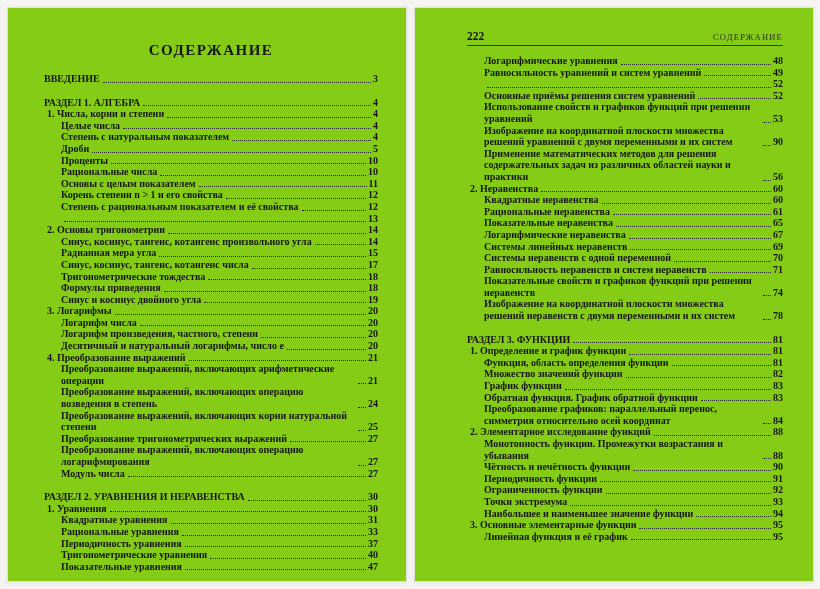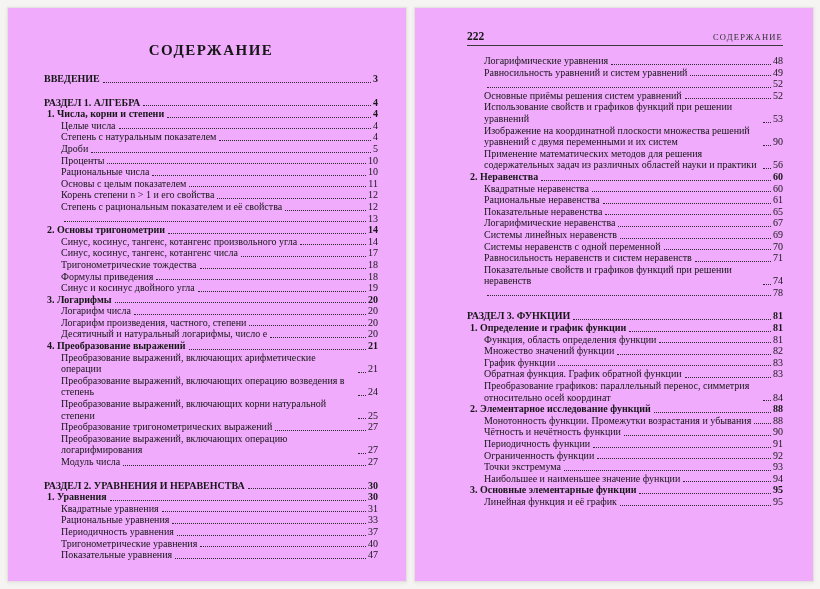--- a/index.html
+++ b/index.html
@@ -10,21 +10,21 @@
   }
   .spread {
     position: relative;
     width: 820px;
     height: 589px;
   }
   .page {
     position: absolute;
     top: 7px;
     height: 575px;
-    background: #f0abfc;
+    background: #84cc16;
     border: 1px solid #e4e2df;
     box-shadow: 0 1px 4px rgba(0,0,0,0.07);
     box-sizing: border-box;
     color: #161616;
   }
   .left-page {
     left: 7px;
     width: 400px;
     padding: 26px 28px 18px 36px;
   }
@@ -60,21 +60,21 @@
   .entries { }
   .entry {
     display: flex;
     align-items: flex-end;
     line-height: 11.6px;
     font-size: 10px;
   }
   .entry.level-0 { margin-top: 12px; }
   .entries .entry:first-child { margin-top: 0; }
   .entry.level-1 { padding-left: 3px; }
-  .entry.level-2 { padding-left: 17px; }
+  .entry.level-2 { padding-left: 17px; font-weight: bold; }
   .entry.bold { font-weight: bold; }
   .entry-text { }
   .dots {
     flex: 1 1 auto;
     min-width: 8px;
     margin: 0 2px 2px 3px;
     border-bottom: 1px dotted #2b2b2b;
   }
   .entry-page { white-space: nowrap; }
 </style>
@@ -149,20 +149,25 @@
           <span class="entry-text">2. Основы тригонометрии</span>
           <span class="dots"></span>
           <span class="entry-page">14</span>
         </div>
         <div class="entry level-2">
           <span class="entry-text">Синус, косинус, тангенс, котангенс произвольного угла</span>
           <span class="dots"></span>
           <span class="entry-page">14</span>
         </div>
         <div class="entry level-2">
+          <span class="entry-text">Радианная мера угла</span>
+          <span class="dots"></span>
+          <span class="entry-page">15</span>
+        </div>
+        <div class="entry level-2">
           <span class="entry-text">Синус, косинус, тангенс, котангенс числа</span>
           <span class="dots"></span>
           <span class="entry-page">17</span>
         </div>
         <div class="entry level-2">
           <span class="entry-text">Тригонометрические тождества</span>
           <span class="dots"></span>
           <span class="entry-page">18</span>
         </div>
         <div class="entry level-2">
@@ -347,20 +352,21 @@
           <span class="entry-text">Равносильность неравенств и систем неравенств</span>
           <span class="dots"></span>
           <span class="entry-page">71</span>
         </div>
         <div class="entry level-2">
           <span class="entry-text">Показательные свойств и графиков функций при решении неравенств</span>
           <span class="dots"></span>
           <span class="entry-page">74</span>
         </div>
         <div class="entry level-2">
+          <span class="entry-text">Изображение на координатной плоскости множества решений неравенств с двумя переменными и их систем</span>
           <span class="dots"></span>
           <span class="entry-page">78</span>
         </div>
         <div class="entry level-0 bold">
           <span class="entry-text">РАЗДЕЛ 3.  ФУНКЦИИ</span>
           <span class="dots"></span>
           <span class="entry-page">81</span>
         </div>
         <div class="entry level-1 bold">
           <span class="entry-text">1. Определение и график функции</span>

